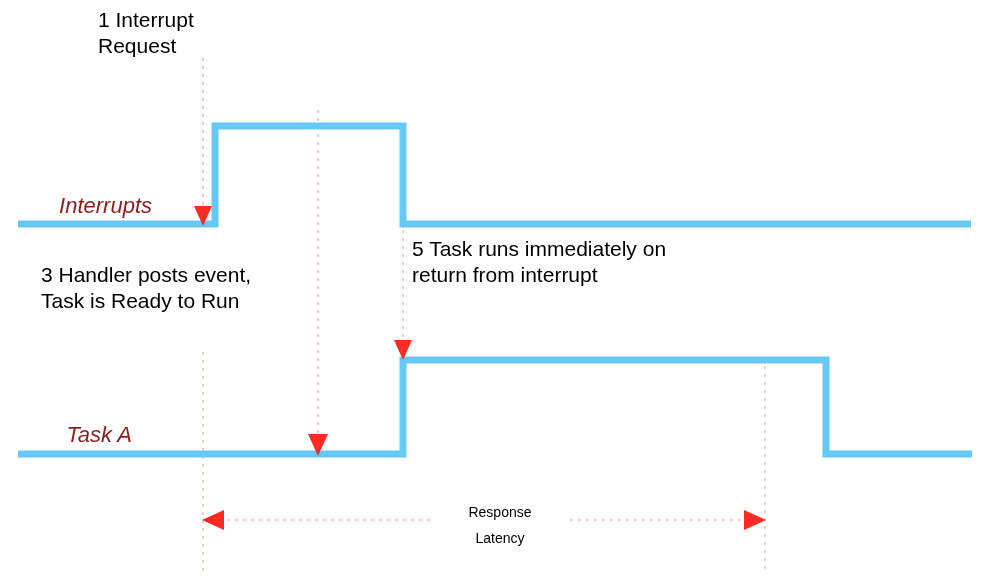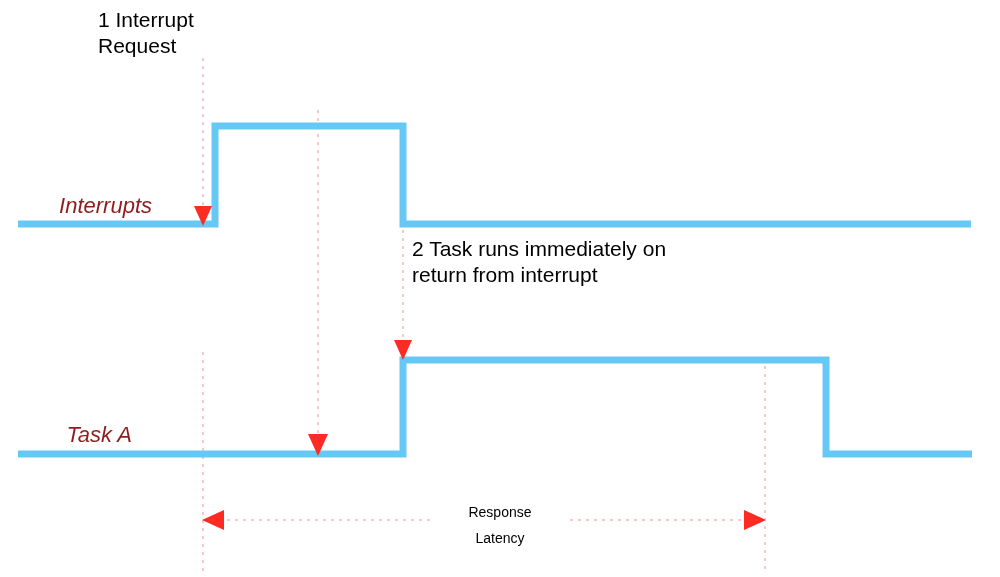--- a/index.html
+++ b/index.html
@@ -86,21 +86,23 @@
   </svg>
 
   <div class="lane-label" style="left:0px; top:194px; width:152px;">Interrupts</div>
 
   <div class="lane-label" style="left:0px; top:423px; width:132px;">Task A</div>
 
   <div class="anno" style="left:98px; top:7px; width:212px;">1 Interrupt
 Request</div>
 
 
+  <div class="anno" style="left:41px; top:262px; width:296px;">3 Handler posts event,
+Task is Ready to Run</div>
 
-  <div class="anno" style="left:412px; top:236px; width:310px; text-align:left;">2 Task runs immediately on
+  <div class="anno" style="left:412px; top:236px; width:310px; text-align:left;">5 Task runs immediately on
 return from interrupt</div>
 
 
   <div class="measure-label" style="left:400px; top:499px; width:200px;">Response
 Latency</div>
 
 </div>
 
 </body></html>

